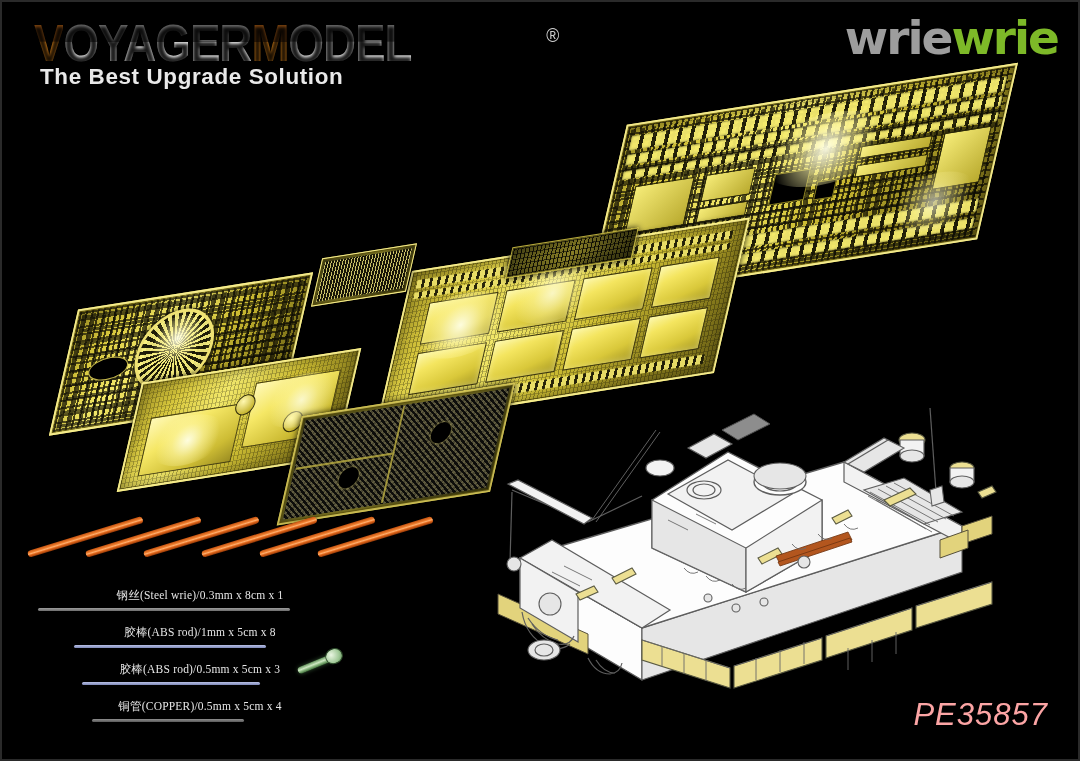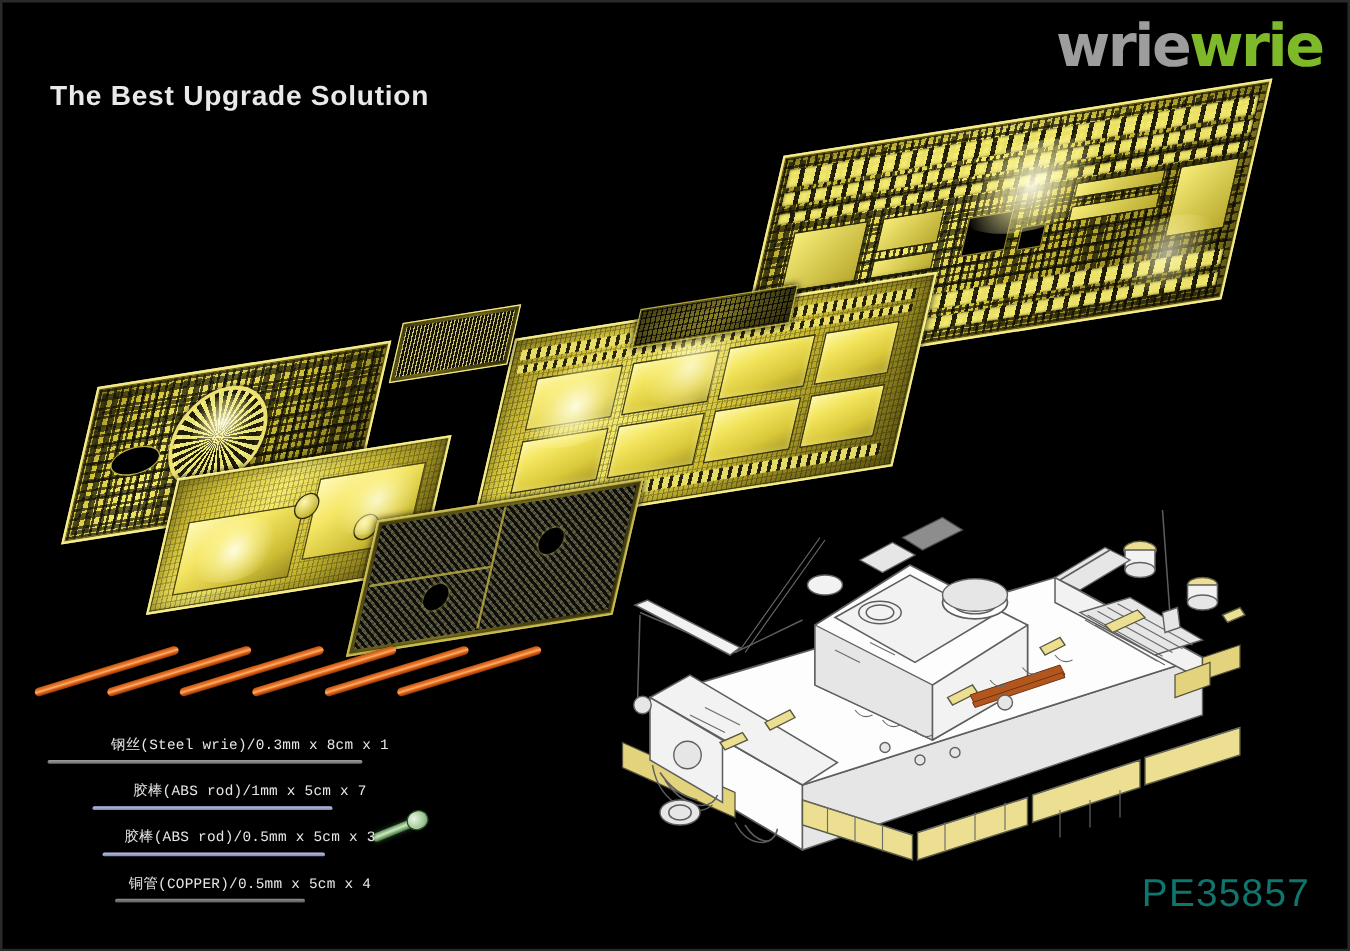--- a/index.html
+++ b/index.html
@@ -248,21 +248,21 @@
   
   #parts-list{
     position:absolute; left:30px; top:588px; width:340px;
   }
   .part-row{ position:relative; margin-bottom:9px; height:28px; }
   .part-label{
     position:absolute; left:0; right:0; top:0;
     text-align:center;
     color:#e6e6e6;
     font-size:11.5px;
-    font-family:Liberation Mono, monospace;
+    font-family:Liberation Serif, serif;
     letter-spacing:.2px;
     white-space:nowrap;
     text-shadow:0 1px 2px #000;
   }
   .part-line{
     position:absolute; top:20px;
     height:3px;
     border-radius:2px;
   }
   .line-steel{ left:8px; width:252px; background:linear-gradient(to bottom,#9e9e9e,#6c6c6c); }
@@ -284,41 +284,48 @@
   #abs-sample .head{
     position:absolute; left:30px; top:5px; width:18px; height:16px;
     border-radius:50%;
     background:radial-gradient(circle at 35% 35%,#eaf6e2,#9ec795 60%,#4d7a46);
     border:1px solid #2d4a2a;
   }
 
   
   #product-code{
     position:absolute; right:32px; bottom:28px;
-    color:#0f766e;
+    color:#fca5a5;
     font-size:31px;
     font-family:"Liberation Sans", sans-serif;
     letter-spacing:1px;
     text-shadow:0 2px 4px rgba(0,0,0,.9);
+    font-style:italic;
   }
 
   
   #tank-art{
     position:absolute; left:492px; top:372px;
     width:580px; height:340px;
   }
   #tank-art svg{ display:block; width:100%; height:100%; }
 </style>
 </head>
 <body>
 
 <div id="sheet">
 
   <div class="frame-border"></div>
 
+  <div id="voyager-logo">
+    <div class="vm-word">
+      <span class="vm-half">V</span><span class="vm-halfgray">OYAGER</span><span class="vm-half">M</span><span class="vm-halfgray">ODEL</span>
+      <span class="vm-reg">®</span>
+    </div>
+  </div>
   <div id="voyager-tagline">The Best Upgrade Solution</div>
 
   <div id="scalemates-logo"><span class="sm-gray">wrie</span><span class="sm-green">wrie</span></div>
 
   <div class="fret" id="fret-main">
     <div class="fret-plate"></div>
     <div class="rim"></div>
     <div class="etch-a"></div>
     <div class="etch-b"></div>
     <div class="cell-row" style="top:12px;"></div>
@@ -414,21 +421,21 @@
     <div class="shaft"></div>
     <div class="head"></div>
   </div>
 
   <div id="parts-list">
     <div class="part-row">
       <div class="part-label">钢丝(Steel wrie)/0.3mm x 8cm x 1</div>
       <div class="part-line line-steel"></div>
     </div>
     <div class="part-row">
-      <div class="part-label">胶棒(ABS rod)/1mm x 5cm x 7</div>
+      <div class="part-label">胶棒(ABS rod)/1mm x 5cm x 8</div>
       <div class="part-line line-abs1"></div>
     </div>
     <div class="part-row">
       <div class="part-label">胶棒(ABS rod)/0.5mm x 5cm x 3</div>
       <div class="part-line line-abs2"></div>
     </div>
     <div class="part-row">
       <div class="part-label">铜管(COPPER)/0.5mm x 5cm x 4</div>
       <div class="part-line line-copper"></div>
     </div>

